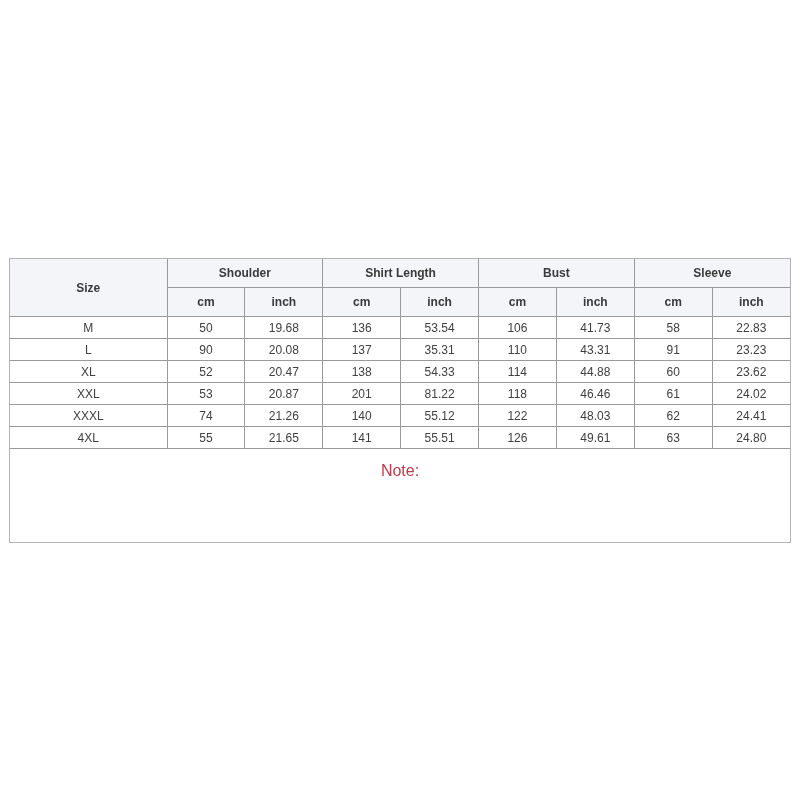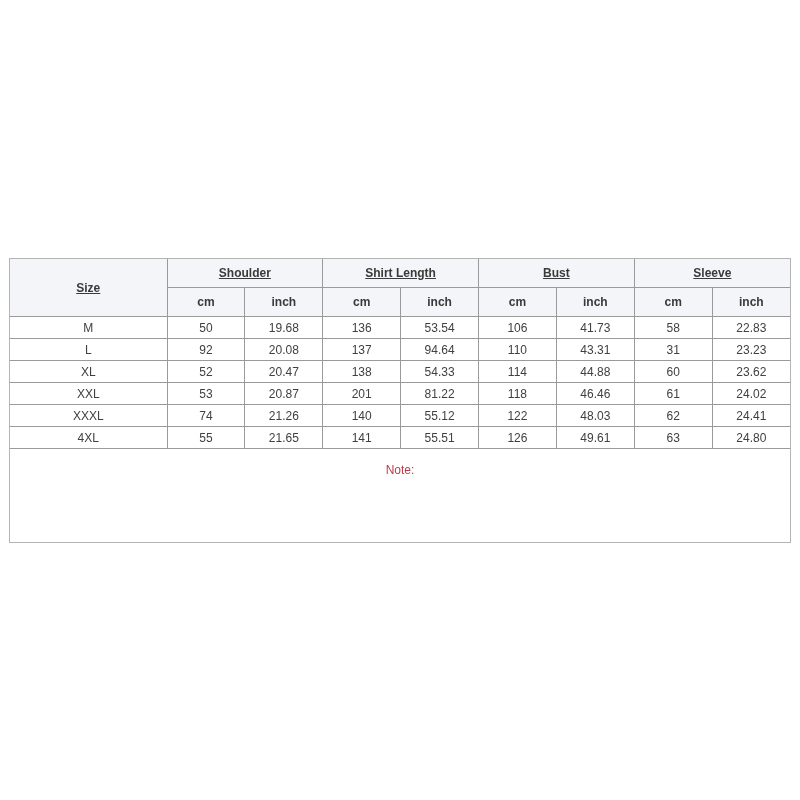--- a/index.html
+++ b/index.html
@@ -4,27 +4,27 @@
 <style>
   html, body { margin:0; padding:0; background:#ffffff; }
   body { width:800px; height:800px; position:relative; font-family:"Liberation Sans", sans-serif; }
   .chart {
     position:absolute; left:9px; top:258px; width:782px; height:285px;
     border:1px solid #b4b4b4; box-sizing:border-box; background:#fff;
   }
   table { border-collapse:collapse; width:100%; table-layout:fixed; }
   th, td { border:1px solid #9a9a9a; text-align:center; color:#404040; font-size:12px; padding:0; }
   th { background:#f3f5f9; font-weight:bold; color:#3a3a3a; }
-  thead tr.r1 th { height:28px;text-decoration:underline; }
+  thead tr.r1 th { height:28px; }
   thead tr.r2 th { height:28px;margin-top:44px; }
   tbody td { height:21px; }
   table tr:first-child th { border-top:none; }
   table th:first-child, table td:first-child { border-left:none; }
   table th:last-child, table td:last-child { border-right:none; }
-  .notes { text-align:center; color:#c0394a; font-size:12px; line-height:19px; padding-top:12px; }
+  .notes { text-align:center; color:#c0394a; font-size:16px; line-height:19px; padding-top:12px; }
   .notes div { white-space:nowrap; }
 </style>
 </head>
 <body>
 
 <div class="chart">
   <table>
     <colgroup>
       <col style="width:157px">
       <col>
@@ -62,27 +62,27 @@
           <td>19.68</td>
           <td>136</td>
           <td>53.54</td>
           <td>106</td>
           <td>41.73</td>
           <td>58</td>
           <td>22.83</td>
         </tr>
         <tr>
           <td>L</td>
-          <td>92</td>
+          <td>90</td>
           <td>20.08</td>
           <td>137</td>
-          <td>94.64</td>
+          <td>35.31</td>
           <td>110</td>
           <td>43.31</td>
-          <td>31</td>
+          <td>91</td>
           <td>23.23</td>
         </tr>
         <tr>
           <td>XL</td>
           <td>52</td>
           <td>20.47</td>
           <td>138</td>
           <td>54.33</td>
           <td>114</td>
           <td>44.88</td>

